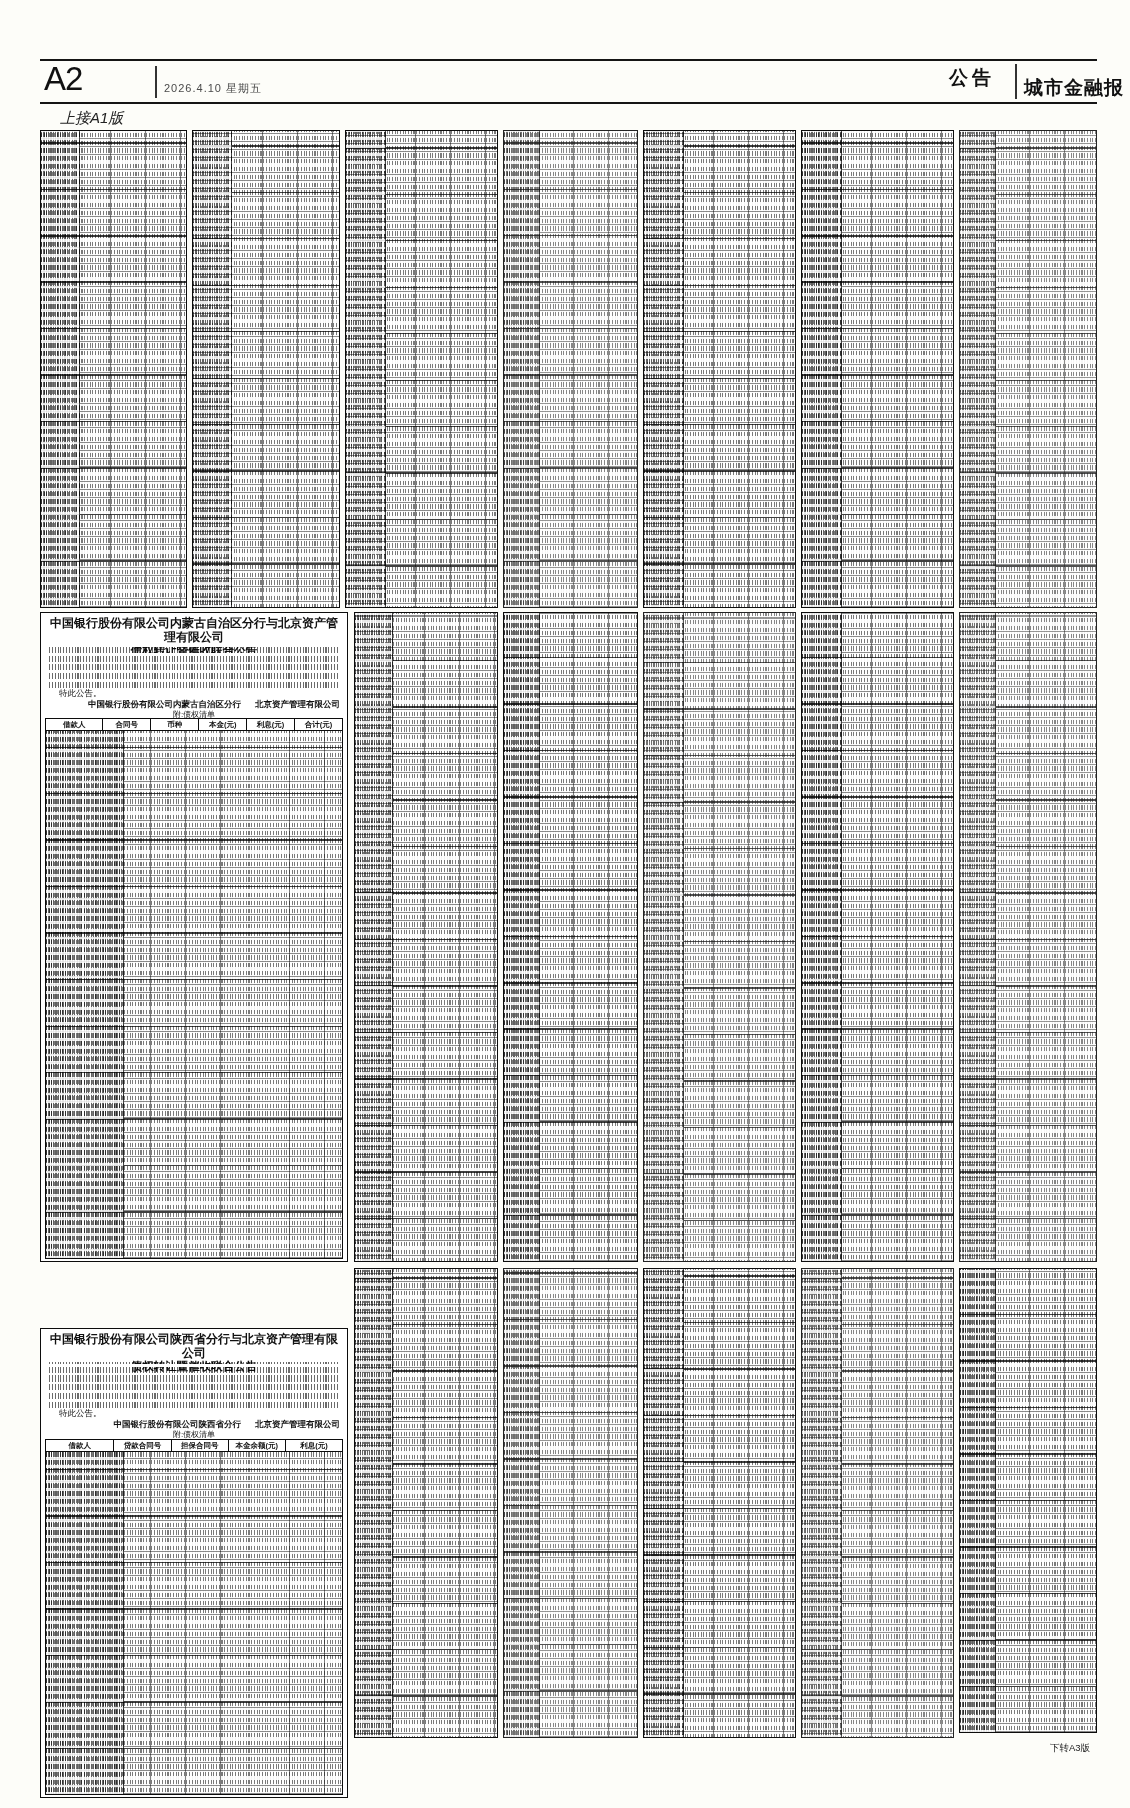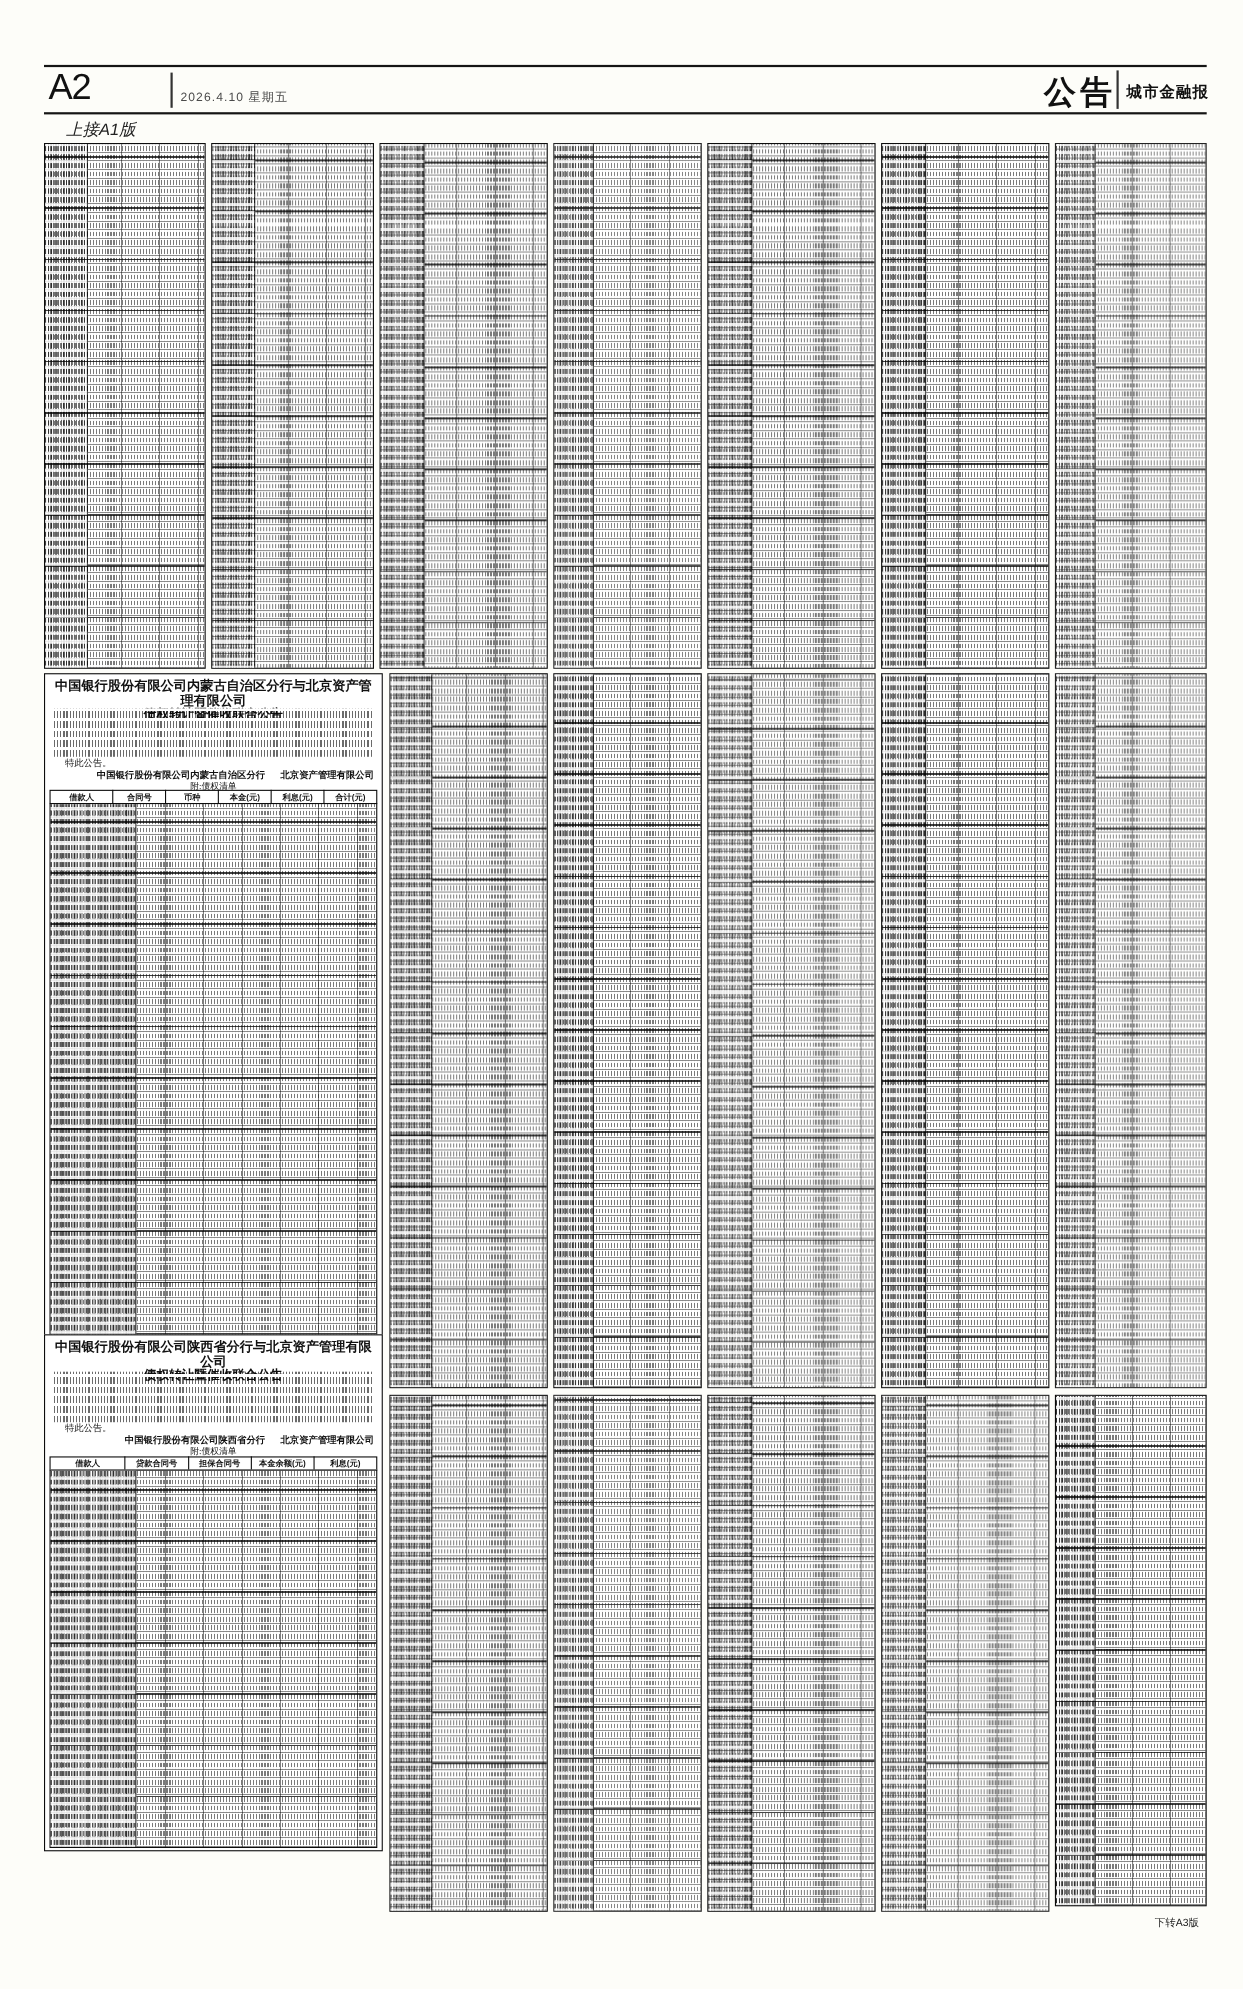--- a/index.html
+++ b/index.html
@@ -12,23 +12,23 @@
   }
   .abs{position:absolute;}
 
   
   .rule{background:#151515;}
   #rule-top{left:40px;top:59px;width:1057px;height:2px;}
   #rule-bottom{left:40px;top:102px;width:1057px;height:2px;}
   #edition{left:44px;top:60px;font-size:33px;font-weight:normal;letter-spacing:-1px;}
   #hdr-div1{left:155px;top:66px;width:2px;height:32px;background:#333;}
   #page-date{left:164px;top:81px;font-size:11px;color:#4a4a4a;letter-spacing:1px;}
-  #section-title{left:949px;top:65px;font-size:29px;font-weight:bold;letter-spacing:4px;}
+  #section-title{left:949px;top:65px;font-size:19px;font-weight:bold;letter-spacing:4px;}
   #hdr-div2{left:1015px;top:64px;width:2px;height:35px;background:#333;}
-  #masthead{left:1024px;top:75px;font-size:14px;font-weight:bold;font-family:"DejaVu Serif",serif;letter-spacing:1px;}
+  #masthead{left:1024px;top:75px;font-size:19px;font-weight:bold;font-family:"DejaVu Serif",serif;letter-spacing:1px;}
   #cont-from{left:60px;top:109px;font-size:15px;color:#222;font-style:italic;}
   #cont-to{top:1742px;right:40px;font-size:9.5px;color:#222;}
 
   
   .grp{
     position:absolute;
     border:1px solid #0c0c0c;
     box-sizing:border-box;
     background-color:#fff;
   }
@@ -129,21 +129,21 @@
   <div class="rows dense" style="top:117px;height:529px;"></div>
 </div>
 <div class="abs" style="left:40px;top:612px;width:1057px;height:650px;">
   <div class="grp dense t2" style="left:314px;top:0;width:144px;height:650px;"></div>
   <div class="grp dense" style="left:463px;top:0;width:135px;height:650px;"></div>
   <div class="grp dense t3 soft" style="left:603px;top:0;width:153px;height:650px;"></div>
   <div class="grp dense" style="left:761px;top:0;width:153px;height:650px;"></div>
   <div class="grp dense t2 soft" style="left:919px;top:0;width:138px;height:650px;"></div>
 </div>
 
-<div class="ann" style="top:1213px;height:470px;">
+<div class="ann" style="top:1328px;height:470px;">
   <div class="ann-title">
     <div>中国银行股份有限公司陕西省分行与北京资产管理有限公司</div>
     <div class="l2">债权转让暨催收联合公告</div>
   </div>
   <div class="ptx" style="top:33px;height:46px;"></div>
   <div class="signoff" style="top:79px;">特此公告。</div>
   <div class="sigline" style="top:90px;">
     <span>中国银行股份有限公司陕西省分行</span><span>北京资产管理有限公司</span>
   </div>
   <div class="attach" style="top:100px;">附:债权清单</div>

